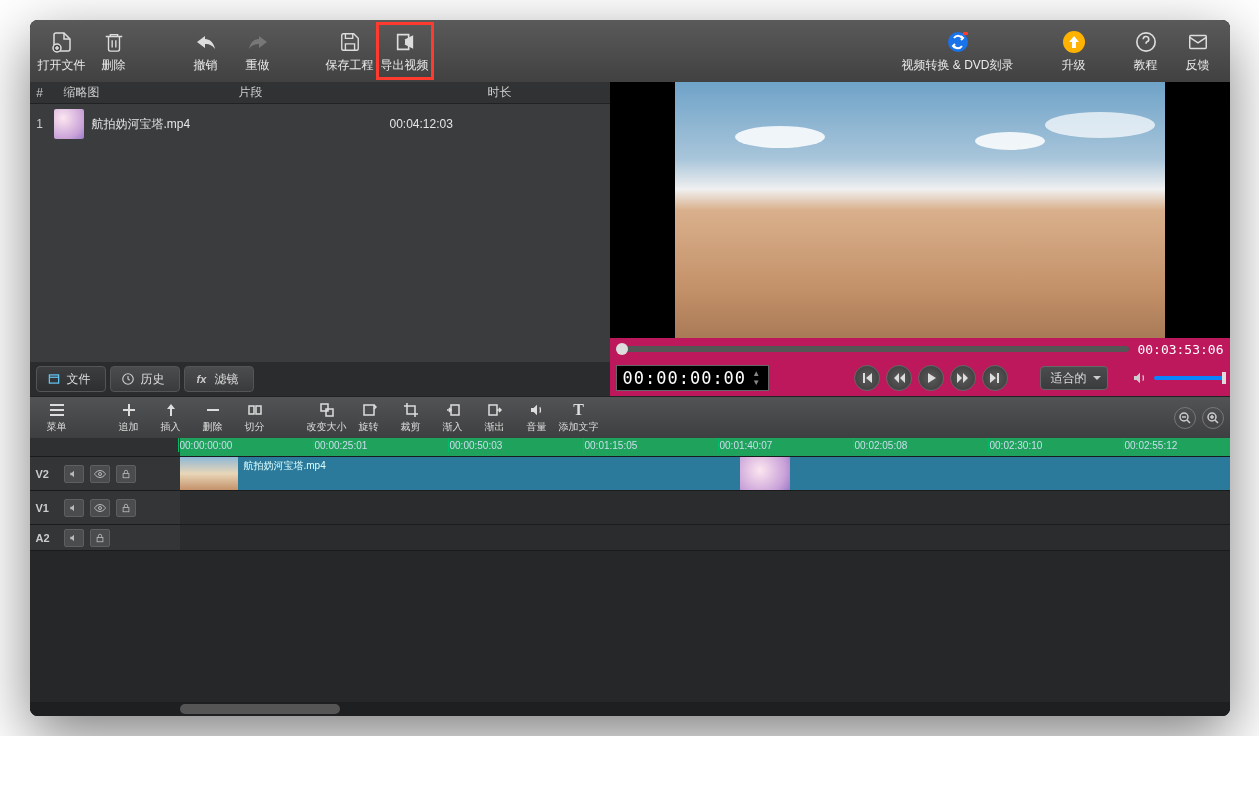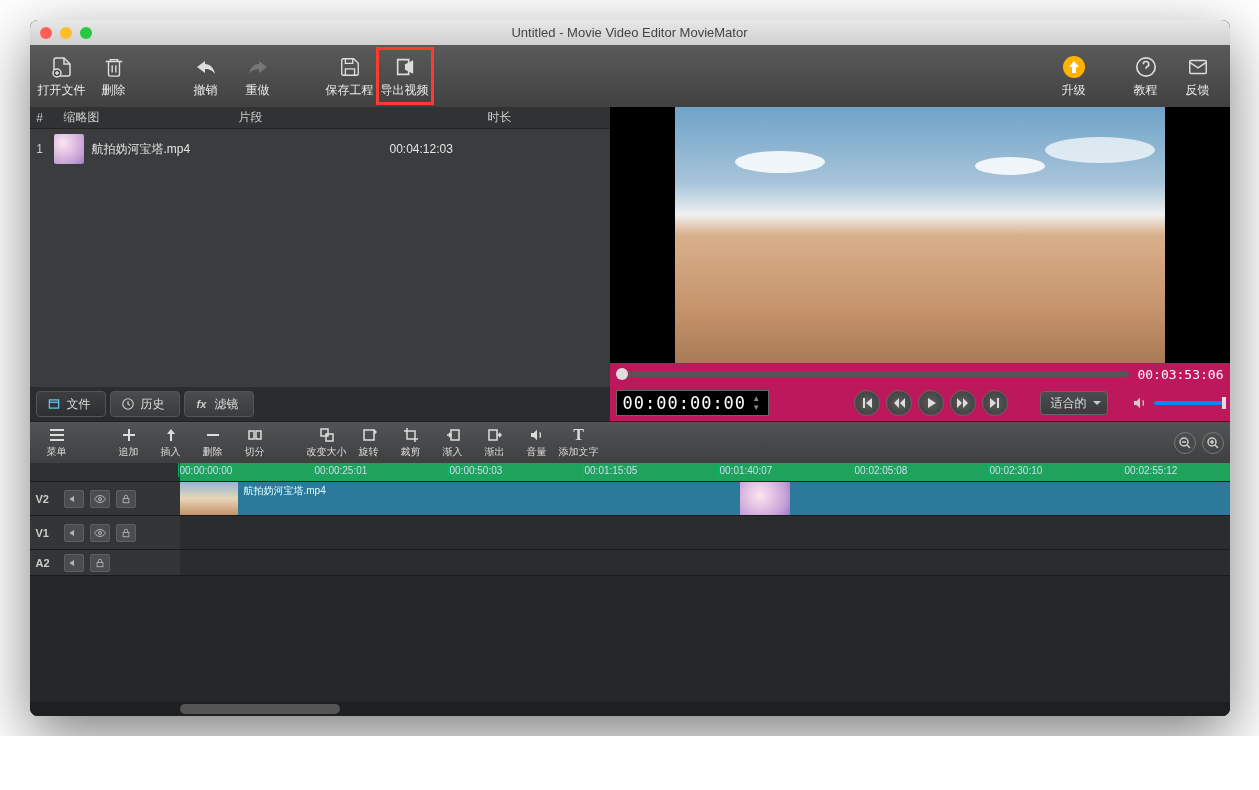--- a/index.html
+++ b/index.html
@@ -89,28 +89,20 @@
   .hscroll .sgutter { width:150px; }
   .hscroll .sbody { flex:1; position:relative; }
   .hscroll .sthumb { position:absolute; left:0; width:160px; top:2px; height:10px; background:#555; border-radius:5px; }
   svg { display:block; }
 </style>
 </head>
 <body>
 
 <div class="window">
 
-  <div class="titlebar">
-    <div class="traffic">
-      <div class="dot red"></div>
-      <div class="dot yellow"></div>
-      <div class="dot green"></div>
-    </div>
-    <div class="title">Untitled - Movie Video Editor MovieMator</div>
-  </div>
 
   <div class="toolbar">
     <div class="tbtn">
       <span class="ico">
         <svg width="24" height="24" viewBox="0 0 24 24" fill="none" stroke="#ddd" stroke-width="1.5">
             <path d="M14 3h-8a2 2 0 0 0-2 2v14a2 2 0 0 0 2 2h12a2 2 0 0 0 2-2V9z"></path>
             <path d="M14 3v6h6"></path>
             <circle cx="7" cy="18" r="4" fill="#444" stroke="#ddd"></circle>
             <path d="M7 16v4M5 18h4"></path>
           </svg>
@@ -157,20 +149,31 @@
         <span class="ico">
           <svg width="22" height="22" viewBox="0 0 24 24" fill="none" stroke="#ddd" stroke-width="1.8">
               <path d="M4 4h12v16H4z"></path>
               <path d="M12 10l8-4v12l-8-4" fill="#ddd"></path>
             </svg>
         </span>
         <span class="lbl">导出视频</span>
       </div>
     </div>
     <div class="tflex"></div>
+    <div class="tbtn" style="min-width:120px">
+      <span class="ico">
+        <svg width="24" height="24" viewBox="0 0 24 24">
+            <circle cx="12" cy="12" r="10" fill="#1a73e8"></circle>
+            <path d="M8 8c2-3 6-3 8 0M16 16c-2 3-6 3-8 0" stroke="#fff" stroke-width="2" fill="none"></path>
+            <path d="M15 6l2 2-2 2M9 18l-2-2 2-2" stroke="#fff" stroke-width="2" fill="none"></path>
+            <rect x="16" y="2" width="10" height="6" rx="2" fill="#ff3b30" transform="scale(0.5) translate(18 2)"></rect>
+          </svg>
+      </span>
+      <span class="lbl">视频转换 &amp; DVD刻录</span>
+    </div>
     <div style="width:30px"></div>
     <div class="tbtn">
       <span class="ico">
         <svg width="24" height="24" viewBox="0 0 24 24">
             <circle cx="12" cy="12" r="11" fill="#ffb300"></circle>
             <path d="M12 6l5 6h-3v6h-4v-6H7z" fill="#fff"></path>
           </svg>
       </span>
       <span class="lbl">升级</span>
     </div>

